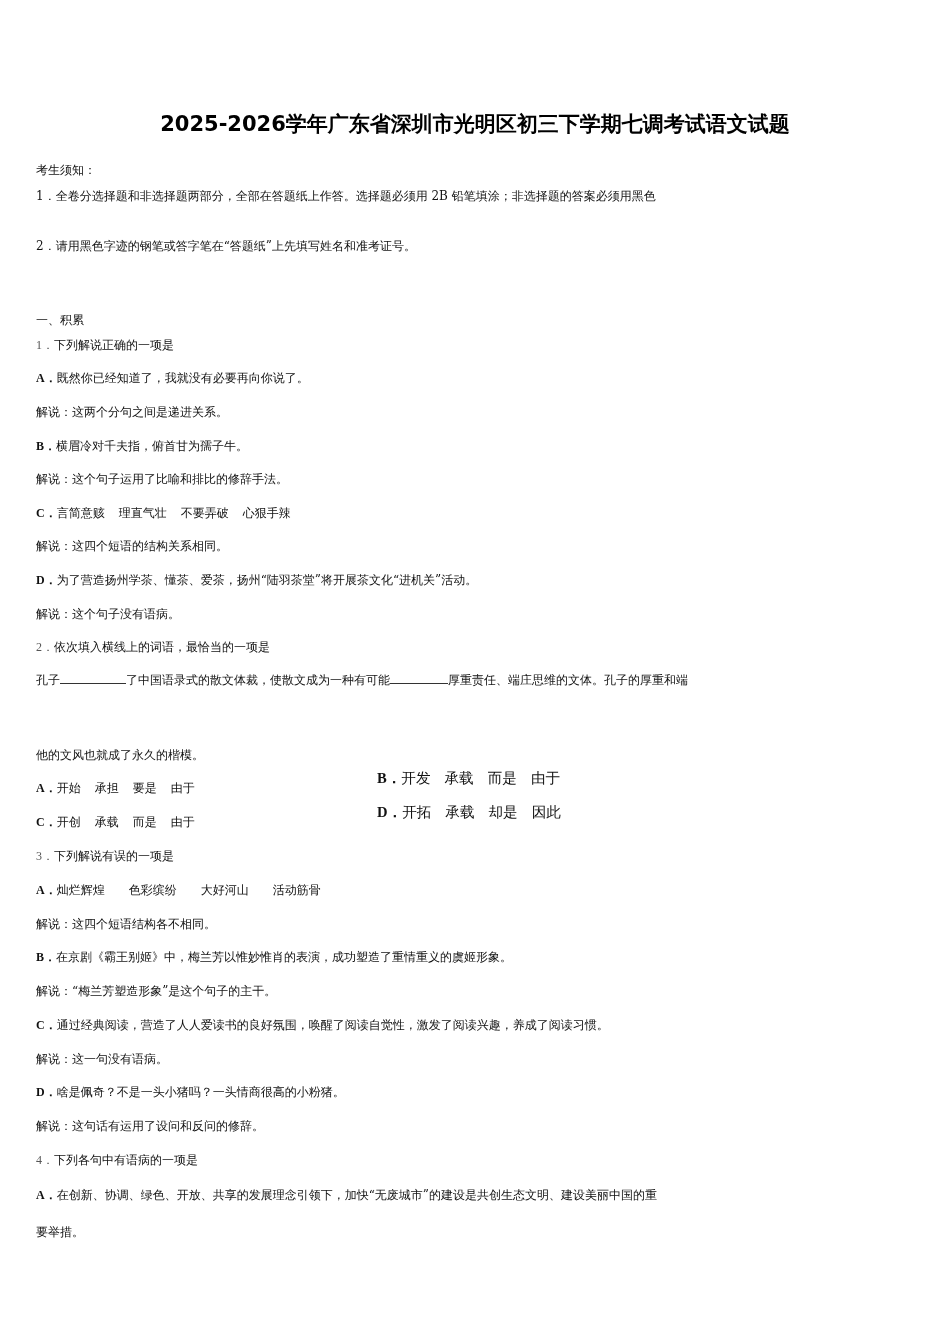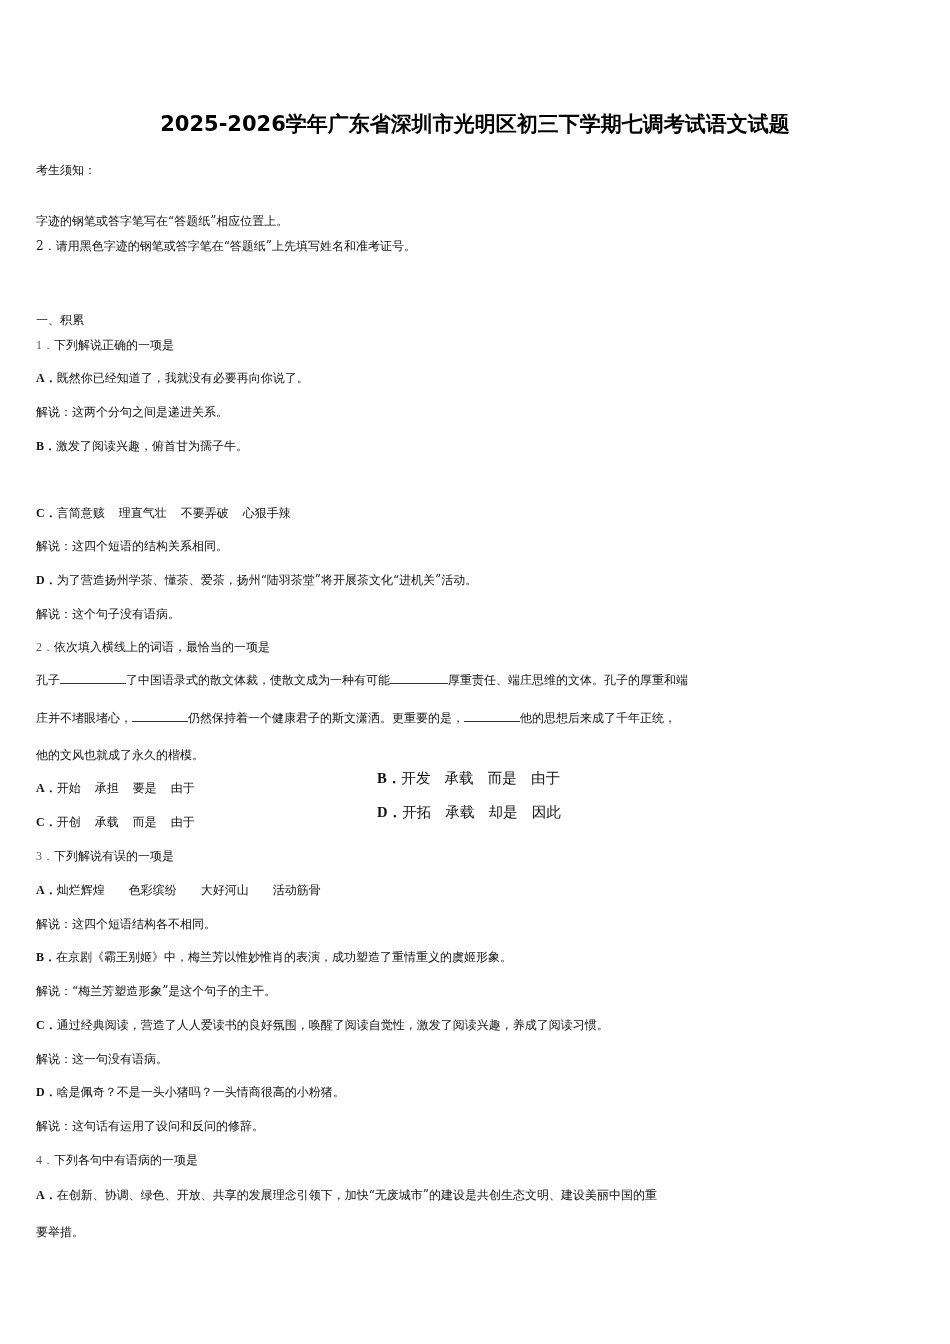--- a/index.html
+++ b/index.html
@@ -18,54 +18,54 @@
   .gap2 { display: inline-block; width: 24px; }
 </style>
 </head>
 <body>
 
 <div class="page">
 
   <div class="title">2025-2026学年广东省深圳市光明区初三下学期七调考试语文试题</div>
 
   <div class="line" style="top:152px">考生须知：</div>
-  <div class="line" style="top:203px">字迹的钢笔或答字笔写在“答题纸”相应位置上。</div>
+  <div class="line" style="top:178px">
+    <span>1．</span><span>全卷分选择题和非选择题两部分，全部在答题纸上作答。选择题必须用 2B 铅笔填涂；非选择题的答案必须用黑色</span>
+  </div>
   <div class="line" style="top:228px">
     <span>2．</span><span>请用黑色字迹的钢笔或答字笔在“答题纸”上先填写姓名和准考证号。</span>
   </div>
 
   <div class="line" style="top:302px">一、积累</div>
 
   <div class="line" style="top:327px">
     <span class="num">1．</span><span>下列解说正确的一项是</span>
   </div>
   <div class="line" style="top:360px">
     <span class="b">A．</span><span>既然你已经知道了，我就没有必要再向你说了。</span>
   </div>
   <div class="line" style="top:394px">解说：这两个分句之间是递进关系。</div>
   <div class="line" style="top:428px">
-    <span class="b">B．</span><span>激发了阅读兴趣，俯首甘为孺子牛。</span>
+    <span class="b">B．</span><span>横眉冷对千夫指，俯首甘为孺子牛。</span>
   </div>
+  <div class="line" style="top:461px">解说：这个句子运用了比喻和排比的修辞手法。</div>
   <div class="line" style="top:495px">
     <span class="b">C．</span><span>言简意赅</span><span class="gap"></span><span>理直气壮</span><span class="gap"></span><span>不要弄破</span><span class="gap"></span><span>心狠手辣</span>
   </div>
   <div class="line" style="top:528px">解说：这四个短语的结构关系相同。</div>
   <div class="line" style="top:562px">
     <span class="b">D．</span><span>为了营造扬州学茶、懂茶、爱茶，扬州“陆羽茶堂”将开展茶文化“进机关”活动。</span>
   </div>
   <div class="line" style="top:596px">解说：这个句子没有语病。</div>
 
   <div class="line" style="top:629px">
     <span class="num">2．</span><span>依次填入横线上的词语，最恰当的一项是</span>
   </div>
   <div class="line" style="top:662px">
     <span>孔子</span><span class="blank" style="width:66px"></span><span>了中国语录式的散文体裁，使散文成为一种有可能</span><span class="blank" style="width:58px"></span><span>厚重责任、端庄思维的文体。孔子的厚重和端</span>
-  </div>
-  <div class="line" style="top:700px">
-    <span>庄并不堵眼堵心，</span><span class="blank" style="width:56px"></span><span>仍然保持着一个健康君子的斯文潇洒。更重要的是，</span><span class="blank" style="width:56px"></span><span>他的思想后来成了千年正统，</span>
   </div>
   <div class="line" style="top:737px">他的文风也就成了永久的楷模。</div>
 
   <div class="line" style="top:770px">
     <span class="b">A．</span><span>开始</span><span class="gap"></span><span>承担</span><span class="gap"></span><span>要是</span><span class="gap"></span><span>由于</span>
   </div>
   <div class="opt-col2" style="top:770px">
     <span class="b">B．</span><span>开发</span><span class="gap"></span><span>承载</span><span class="gap"></span><span>而是</span><span class="gap"></span><span>由于</span>
   </div>
   <div class="line" style="top:804px">

